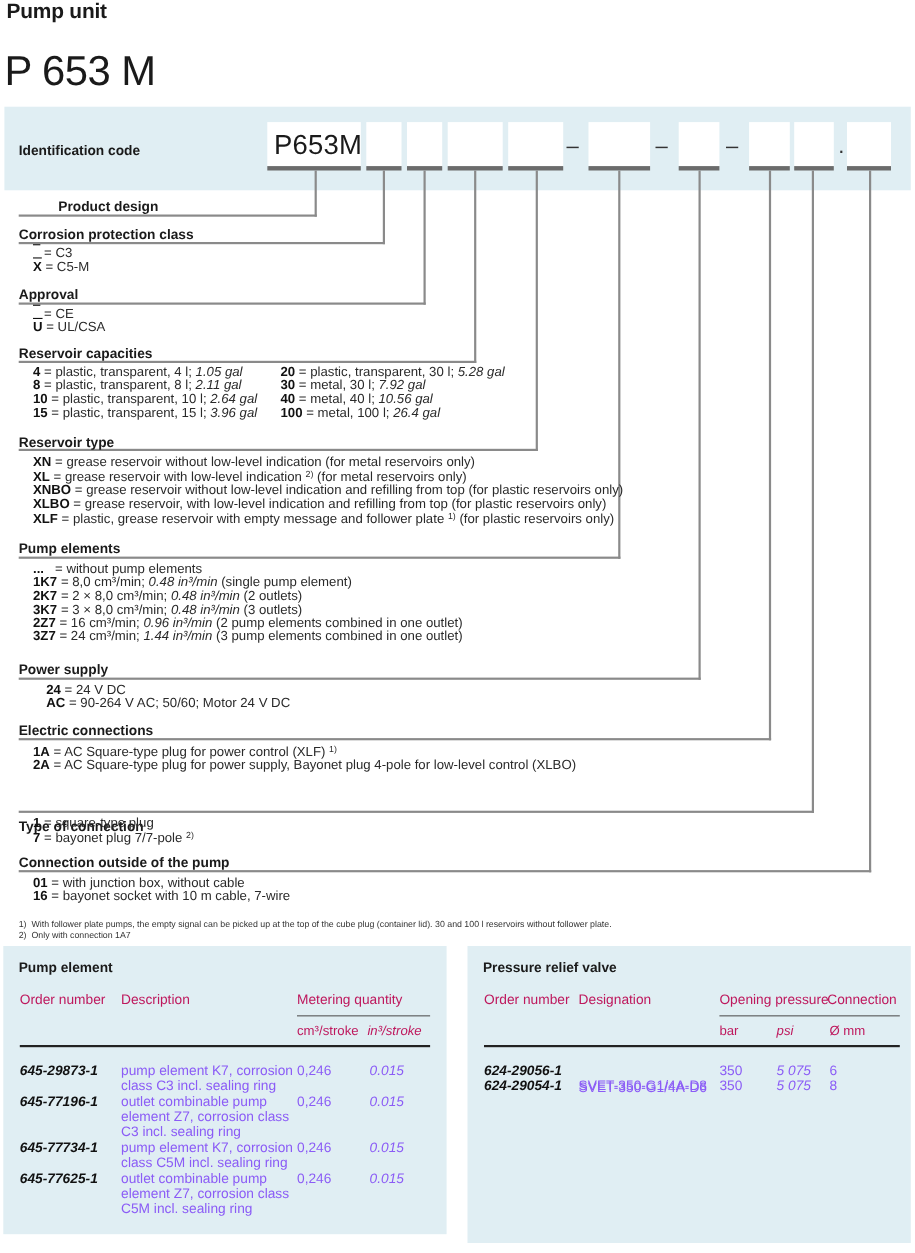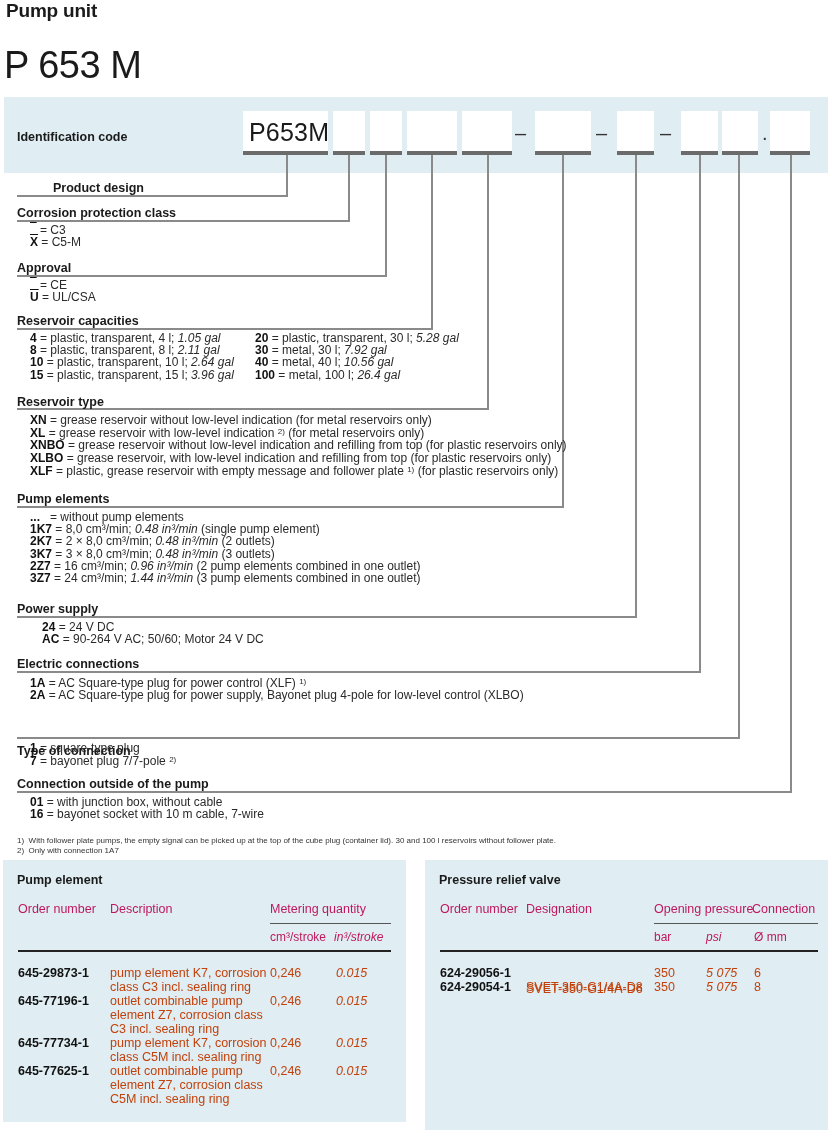--- a/index.html
+++ b/index.html
@@ -21,22 +21,22 @@
   .sec-body b { color: #111; }
   .sec-body i { font-style: italic; }
   .sup { font-size: 8px; vertical-align: 3px; }
   .ov { text-decoration: overline; font-weight: bold; }
   .footnotes { left: 17px; top: 836px; font-size: 8px; line-height: 10px; color: #333; }
   .panel { position: absolute; background: #e0eef3; }
   .panel-title { position: absolute; font-size: 12.5px; font-weight: bold; }
   .th { position: absolute; font-size: 12.5px; color: #be185d; white-space: nowrap; }
   .rule { position: absolute; height: 1px; background: #555; }
   .rule.thick { height: 2px; background: #222; }
-  .td { position: absolute; font-size: 12.5px; color: #c2410c; line-height: 14px; white-space: nowrap; }
-  .td.b { font-weight: bold; color: #111; }
+  .td { position: absolute; font-size: 12.5px; color: #8b5cf6; line-height: 14px; white-space: nowrap; }
+  .td.b { font-weight: bold; color: #111; font-style: italic; }
   .td.i { font-style: italic; }
 </style>
 </head>
 <body>
 
 <div class="abs page-kicker">Pump unit</div>
 <div class="abs page-title">P 653 M</div>
 
 <div class="abs id-band"></div>
 <div class="abs id-label">Identification code</div>

